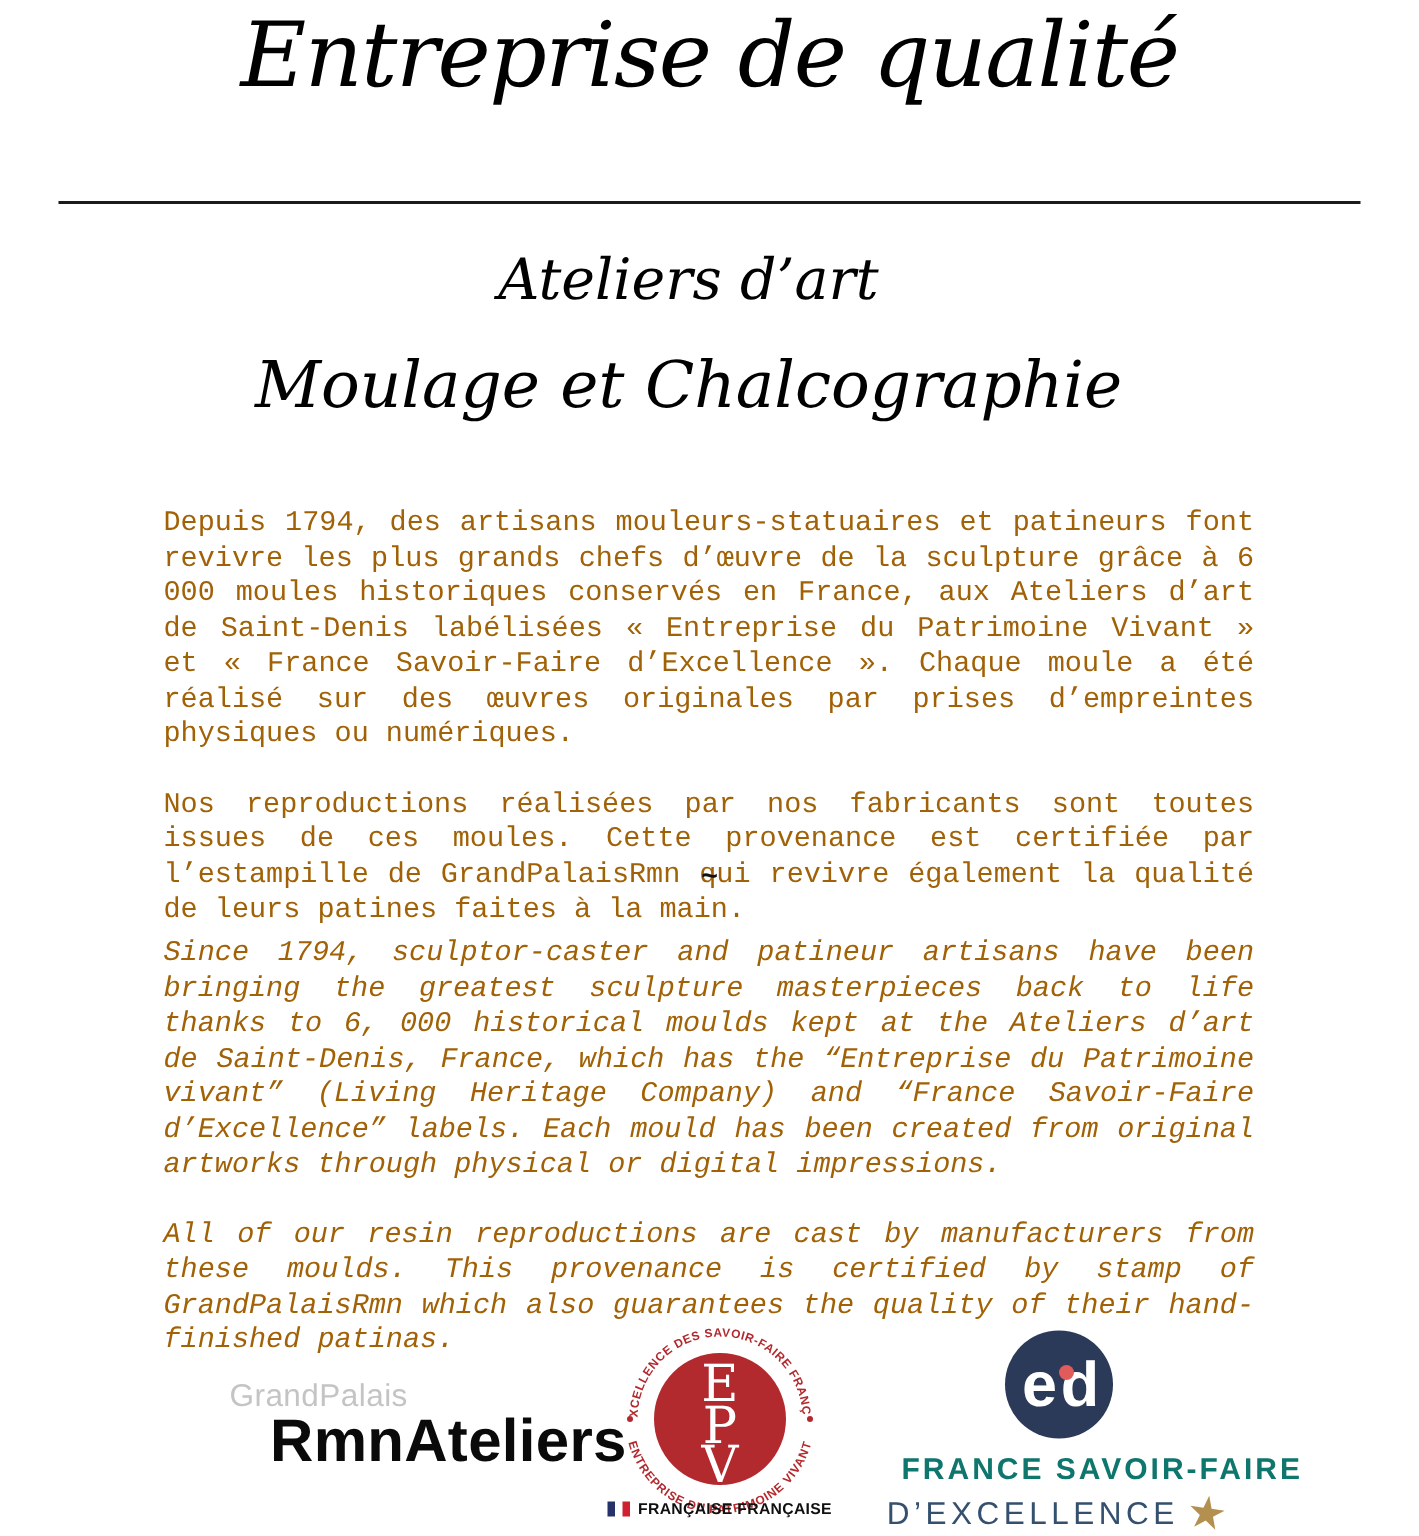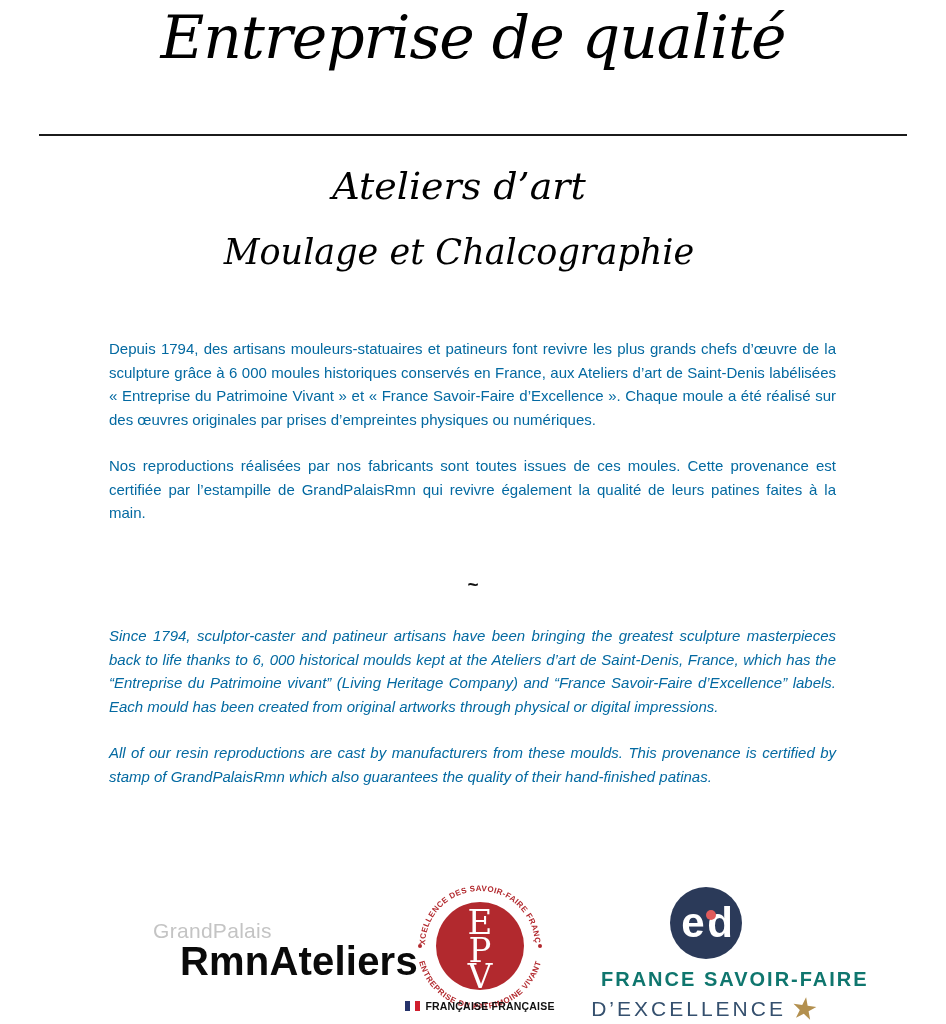--- a/index.html
+++ b/index.html
@@ -14,30 +14,30 @@
   }
   .rule{
     position:absolute;top:134px;left:39px;width:868px;height:0;
     border-top:2px solid #1b1b1b;
   }
   .subtitle1,.subtitle2{
     position:absolute;left:0;width:918px;text-align:center;
     font-family:"DejaVu Serif",serif;font-style:italic;color:#000;
   }
   .subtitle1{top:164px;font-size:38px;}
-  .subtitle2{top:232px;font-size:35px;}
+  .subtitle2{top:232px;font-size:43px;}
   .content-fr{
     position:absolute;top:337px;left:109px;width:727px;
   }
   .content-en{
     position:absolute;top:624px;left:109px;width:727px;font-style:italic;
   }
   .para{
-    font-size:15px;line-height:23.5px;text-align:justify;
-    color:#0369a1;margin:0 0 23px 0;
+    font-size:19px;line-height:23.5px;text-align:justify;
+    color:#a16207;margin:0 0 23px 0;font-family:Liberation Mono, monospace;
   }
   .separator{
     position:absolute;top:574px;left:0;width:946px;text-align:center;
     font-size:19px;font-weight:bold;color:#111;
   }
   
   .logo-gp{position:absolute;left:153px;top:920px;white-space:nowrap;}
   .gp-line1{font-size:21px;color:#c4c4c4;letter-spacing:0.3px;line-height:1.05;}
   .gp-line2{font-size:40px;font-weight:bold;color:#0a0a0a;letter-spacing:0.2px;
             margin-left:27px;margin-top:-2px;line-height:1.05;}

